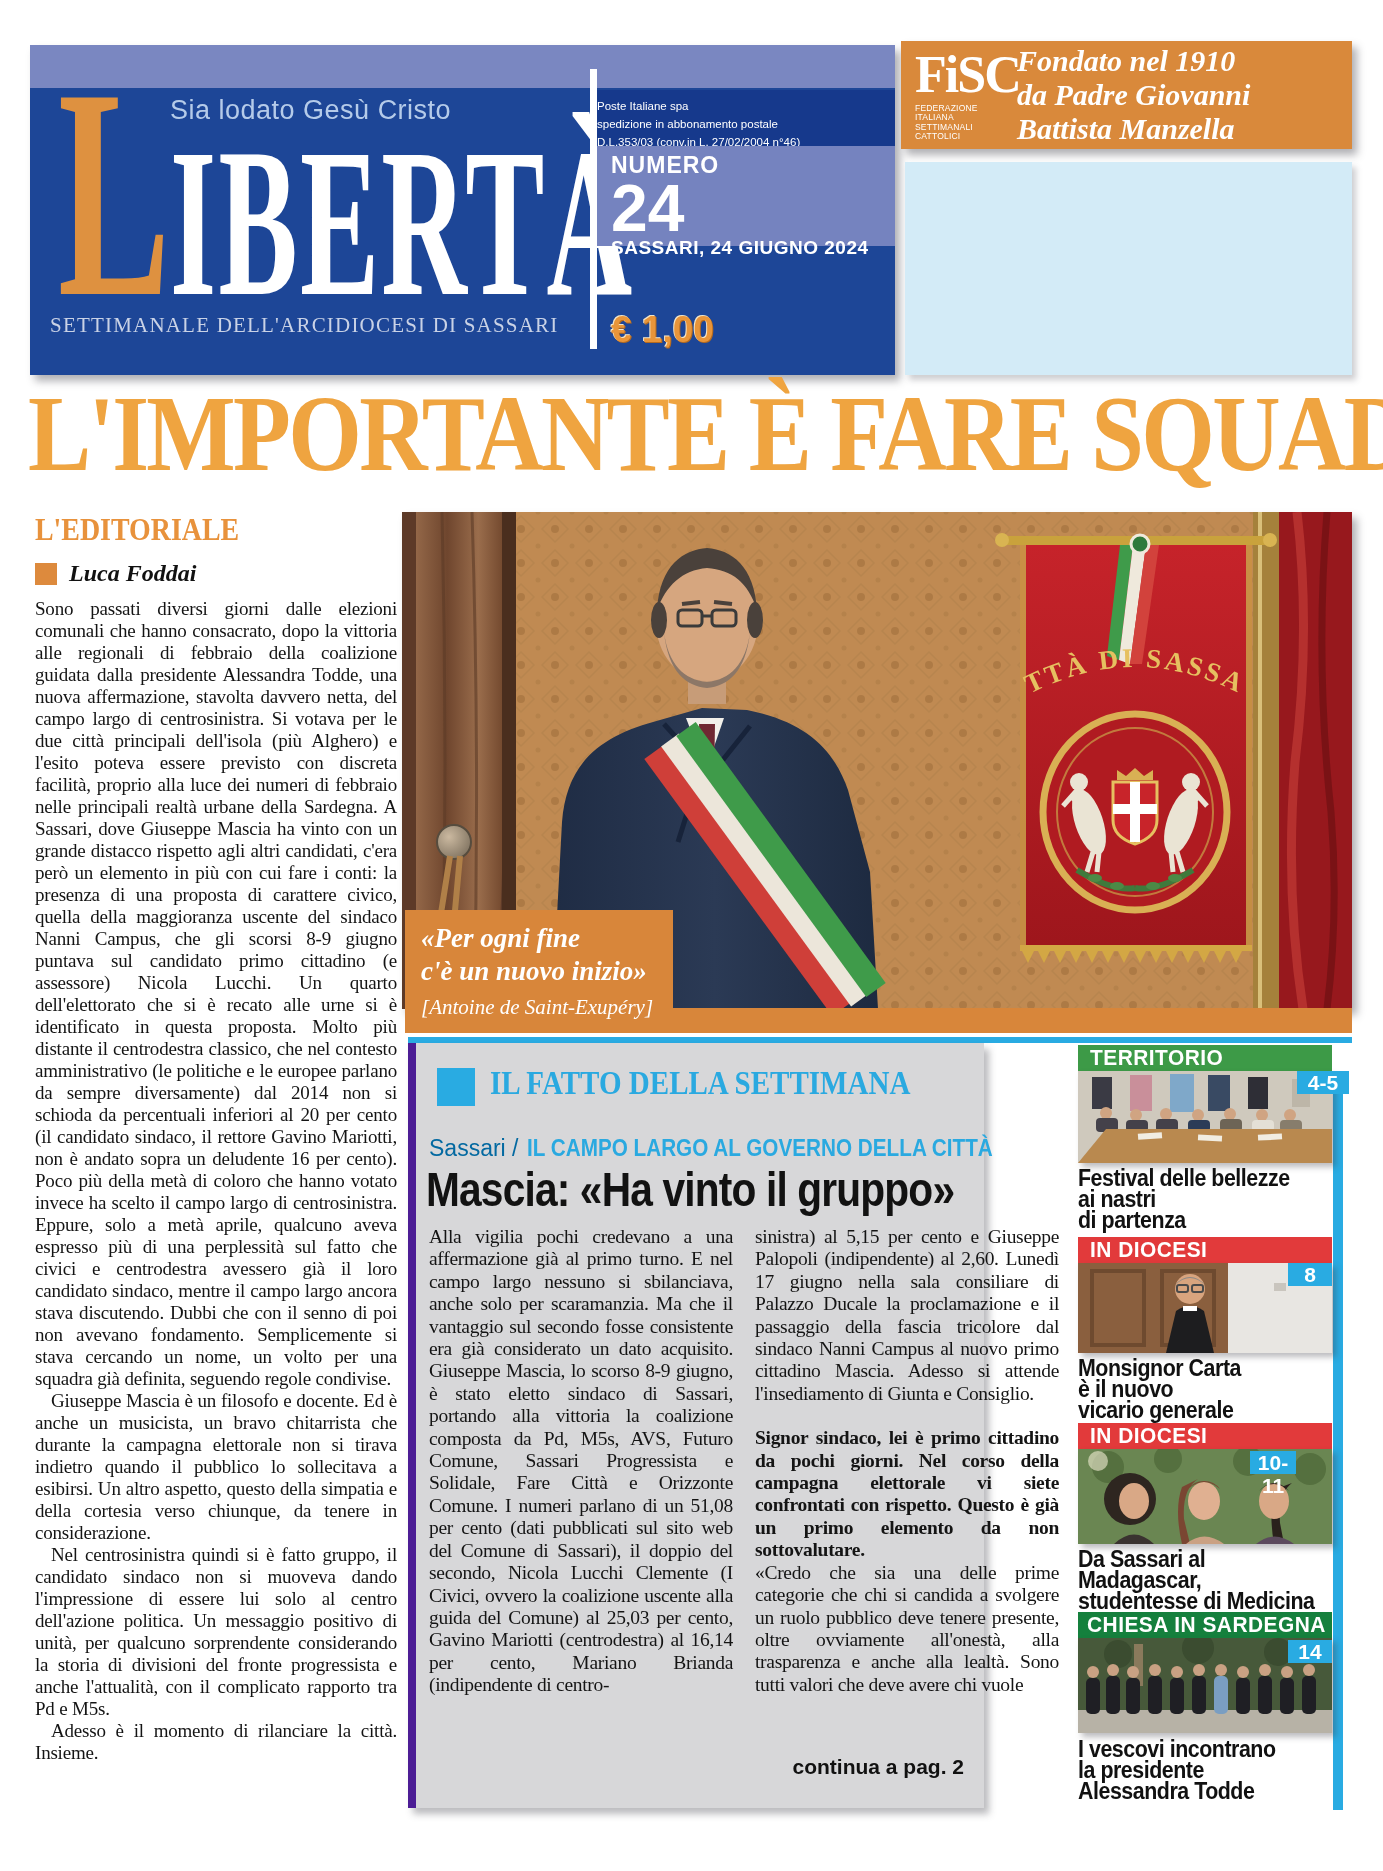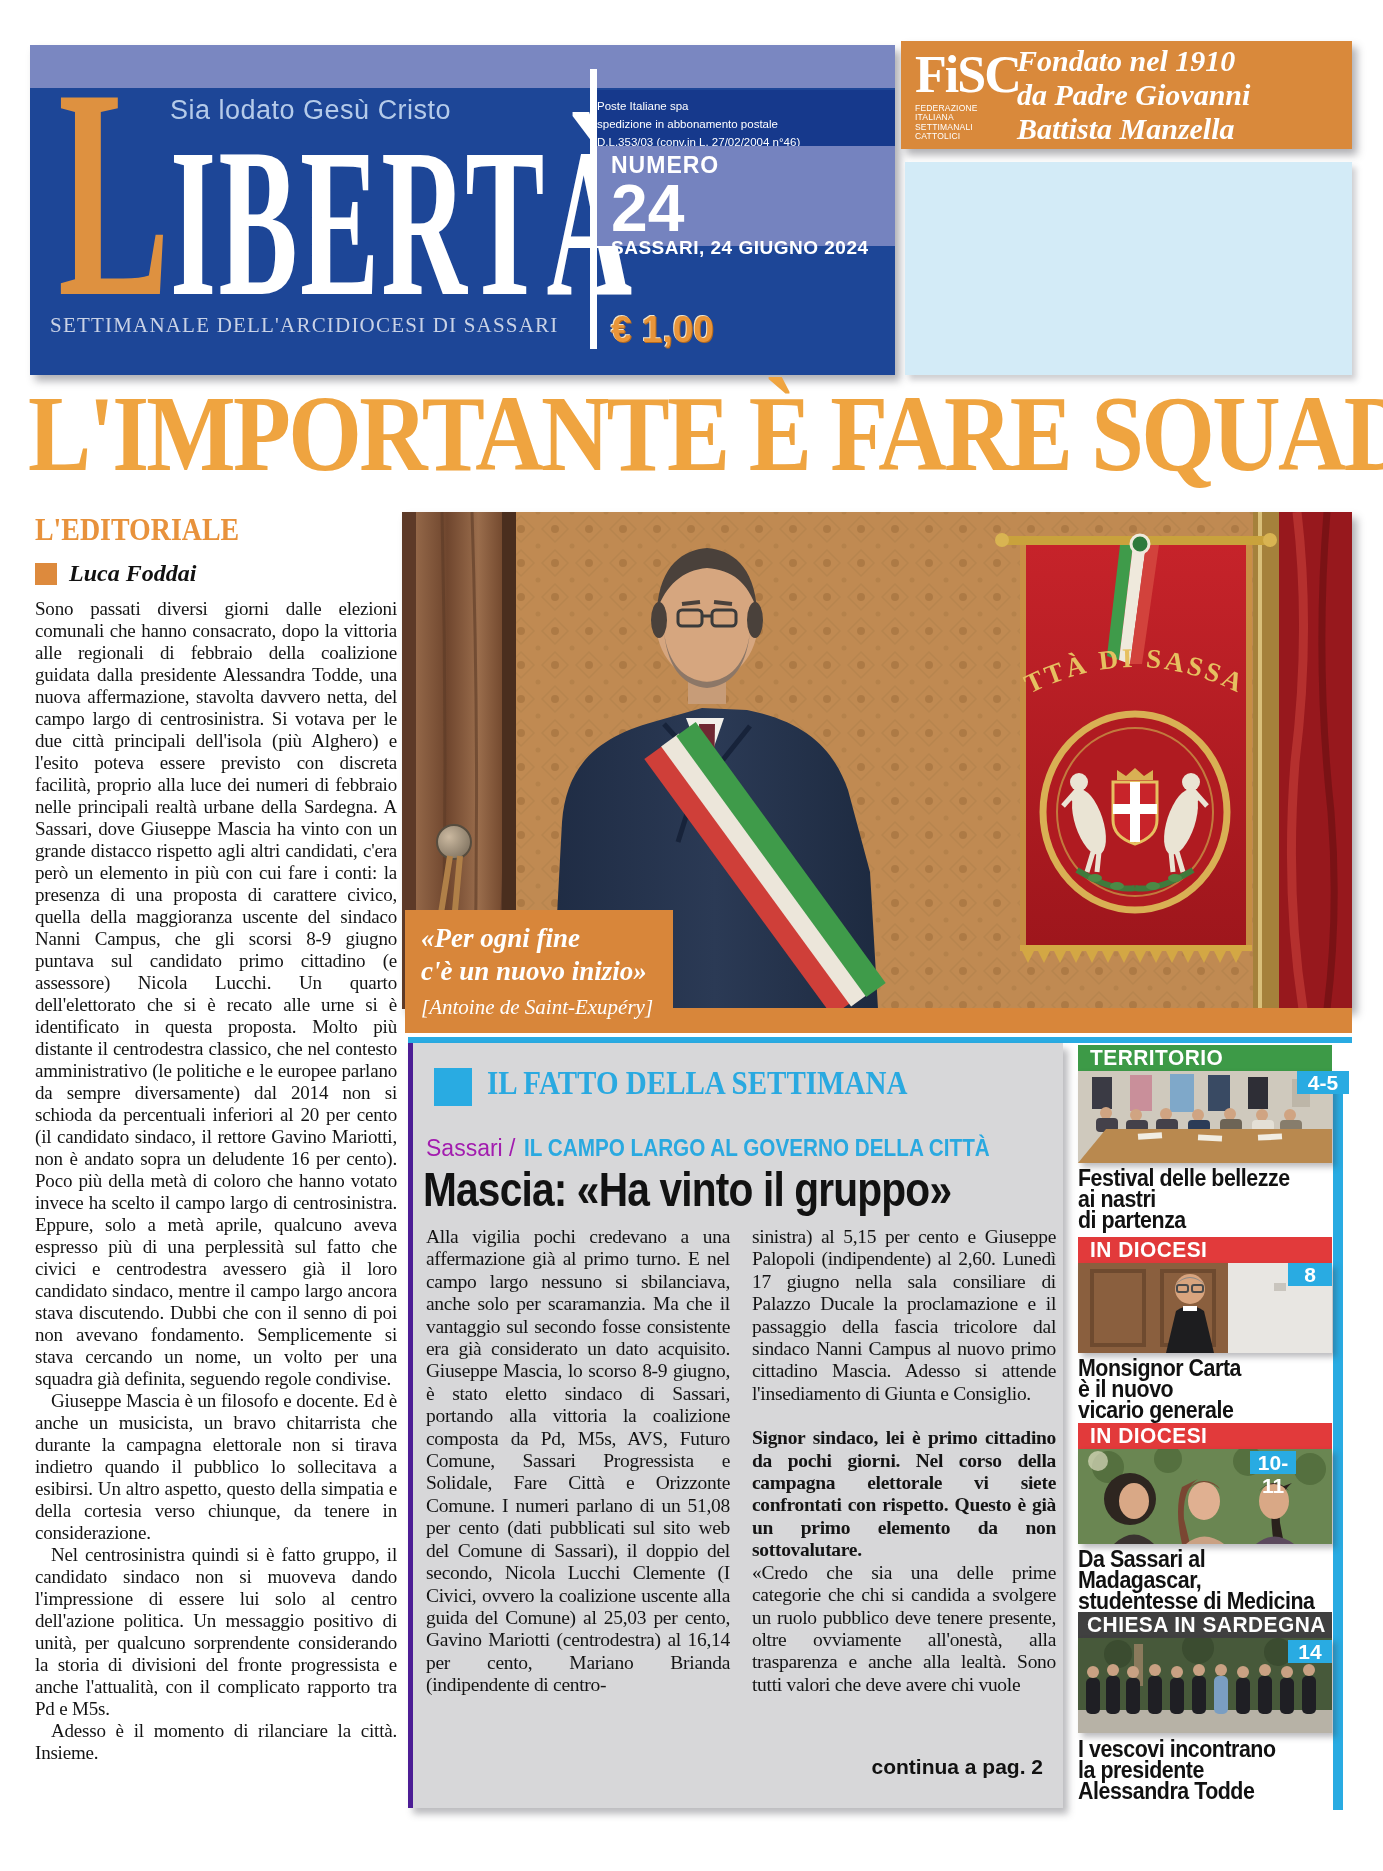--- a/index.html
+++ b/index.html
@@ -65,48 +65,48 @@
   #main-photo{left:402px;top:512px;width:950px;height:497px;}
   #quote-strip{left:405px;top:1008px;width:947px;height:25px;background:#d8863a;}
   #quote-box{left:405px;top:910px;width:268px;height:123px;background:#d8863a;
      color:#fff;padding:12px 0 0 16px;}
   .q-line{font-family:"Liberation Serif",serif;font-weight:bold;font-style:italic;
      font-size:27px;line-height:33px;}
   .q-attr{font-family:"Liberation Serif",serif;font-style:italic;font-size:21px;margin-top:7px;}
 
   
   #cyan-rule{left:408px;top:1037px;width:944px;height:6px;background:#29abe2;}
-  #feature{left:408px;top:1043px;width:655px;height:765px;background:#d7d7d9;
-     border-left:5px solid #4c1d95;box-shadow:5px 6px 7px rgba(60,60,70,.35);}
+  #feature{left:408px;top:1043px;width:576px;height:765px;background:#d7d7d9;
+     border-left:8px solid #4c1d95;box-shadow:5px 6px 7px rgba(60,60,70,.35);}
   #feature .f-square{left:21px;top:25px;width:38px;height:38px;background:#29abe2;}
   #feature .f-section{left:74px;top:22px;font-family:"Liberation Serif",serif;font-weight:bold;
      font-size:33px;color:#2aa9e0;transform:scaleX(.88);transform-origin:left;white-space:nowrap;}
   #feature .f-kicker{left:13px;top:92px;display:flex;align-items:baseline;gap:9px;white-space:nowrap;}
-  #feature .f-kicker .k-city{font-size:23px;color:#a21caf;}
+  #feature .f-kicker .k-city{font-size:23px;color:#0369a1;}
   #feature .f-kicker .k-text{font-weight:bold;font-size:23px;color:#2aa9e0;
      transform:scaleX(.9);transform-origin:left;}
   #feature .f-title{left:10px;top:118px;font-weight:bold;font-size:49px;color:#121212;
      letter-spacing:-1px;transform:scaleX(.83);transform-origin:left;white-space:nowrap;}
   #feature .f-cols{left:13px;top:183px;width:630px;display:flex;gap:22px;}
   #feature .f-col{width:304px;font-family:"Liberation Serif",serif;font-size:19.5px;
      line-height:22.4px;text-align:justify;color:#141414;letter-spacing:-.3px;
      hyphens:auto;-webkit-hyphens:auto;}
   #feature .f-col p{margin:0;}
   #feature .f-col p.gap{margin-top:22px;}
   #feature .f-col p.bold{font-weight:bold;}
   #feature .f-continua{right:20px;top:712px;font-weight:bold;font-size:21px;color:#111;}
 
   
   .side-band{left:1078px;width:254px;height:26px;color:#fff;display:flex;align-items:center;
      padding-left:12px;}
   .side-band span{font-weight:bold;font-size:22px;letter-spacing:.5px;
      transform:scaleX(.95);transform-origin:left;white-space:nowrap;}
   .band-green{background:#3d9a47;}
   .band-red{background:#e23a3b;}
-  .band-blue{background:#404040;padding-left:9px;}
+  .band-blue{background:#15803d;padding-left:9px;}
   .side-photo{left:1078px;width:254px;box-shadow:4px 4px 6px rgba(60,60,70,.35);}
   .side-badge{background:#29abe2;color:#fff;font-weight:bold;font-size:21px;height:23px;
      line-height:23px;text-align:center;}
   .side-title{left:1078px;width:262px;font-weight:bold;font-size:23px;line-height:21px;
      color:#111;letter-spacing:-.5px;transform:scaleX(.93);transform-origin:left;white-space:pre-line;}
   #side-rail{left:1333px;top:1071px;width:10px;height:739px;background:#29abe2;}
 </style>
 </head>
 <body>
 

